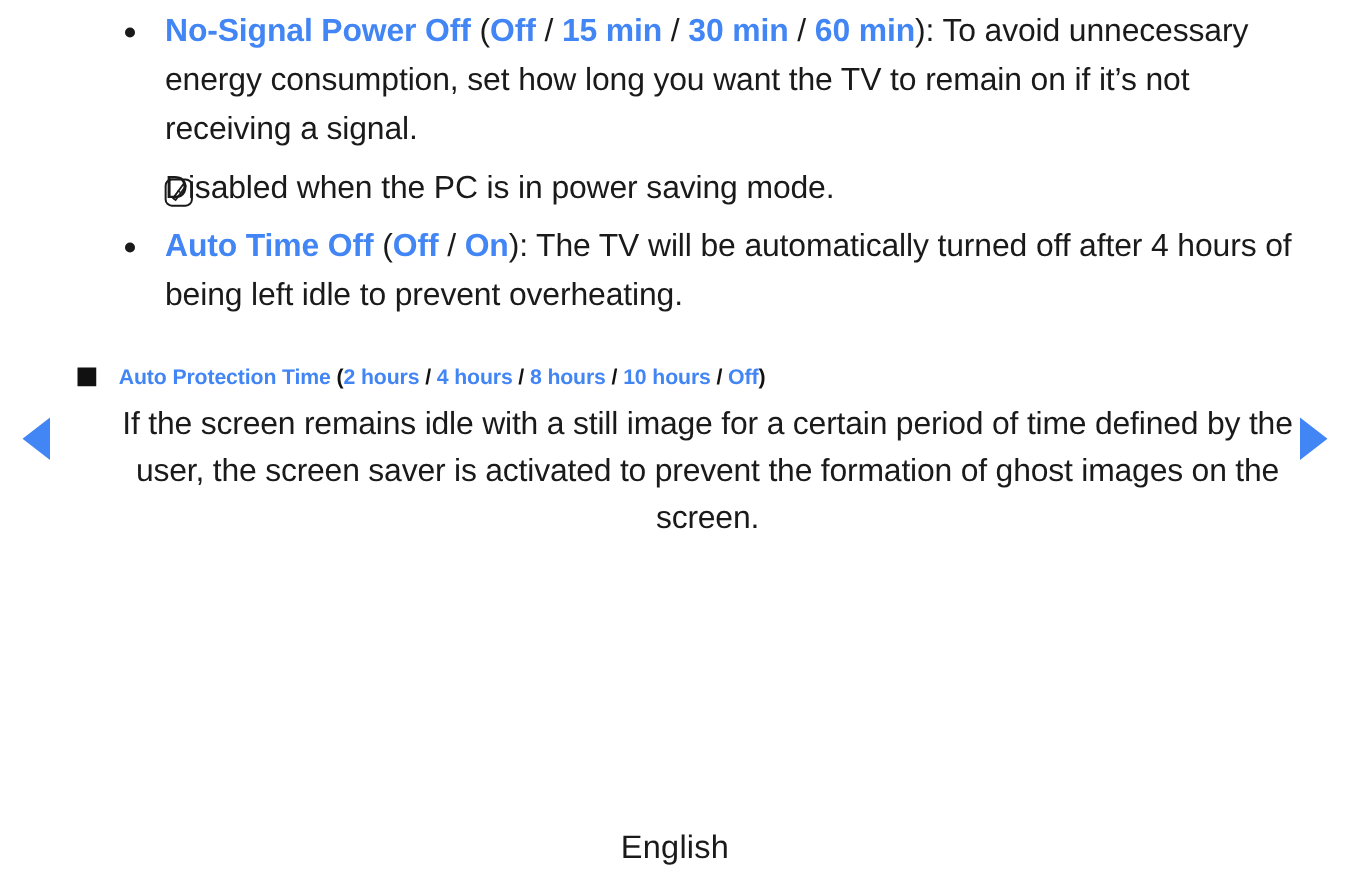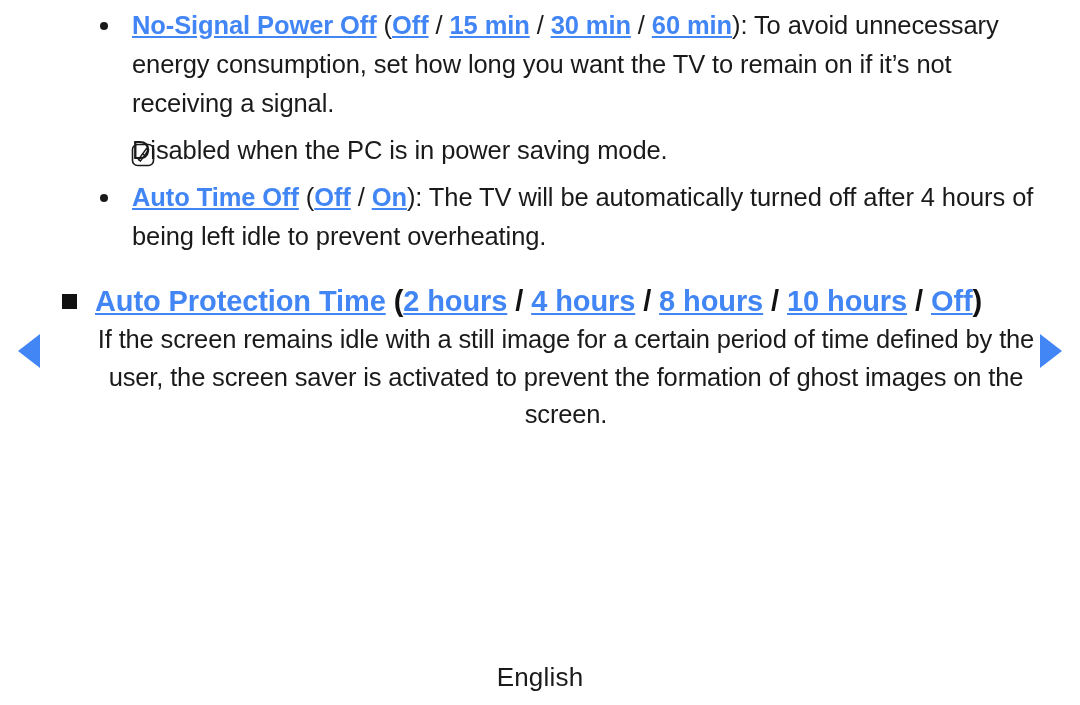--- a/index.html
+++ b/index.html
@@ -63,21 +63,21 @@
     width: 8px;
     height: 8px;
     border-radius: 50%;
     background: #1a1a1a;
   }
 
   
   .square-item {
     position: relative;
     padding-left: 33px;
-    font-size: 29px;
+    font-size: 17px;
     line-height: 39px;
     font-weight: bold;
     letter-spacing: -0.1px;
   }
   .square-item .sq {
     position: absolute;
     left: 0px;
     top: 12px;
     width: 15px;
     height: 15px;
@@ -104,21 +104,21 @@
 
   
   .para {
     padding-left: 33px;
     font-size: 25.5px;
     line-height: 37.5px;
     letter-spacing: -0.15px;
     text-align: center;
   }
 
-  .hi { color: #4285f4; font-weight: bold; text-decoration: underline; }
+  .hi { color: #4285f4; font-weight: bold; }
   .sep { color: #1a1a1a; font-weight: normal; }
   .sep-b { color: #111111; font-weight: bold; }
   .blk { color: #1a1a1a; font-weight: normal; }
 
   
   .badge-row {
     padding-left: 33px;
     margin-top: 5px;
     margin-bottom: 12px;
   }

